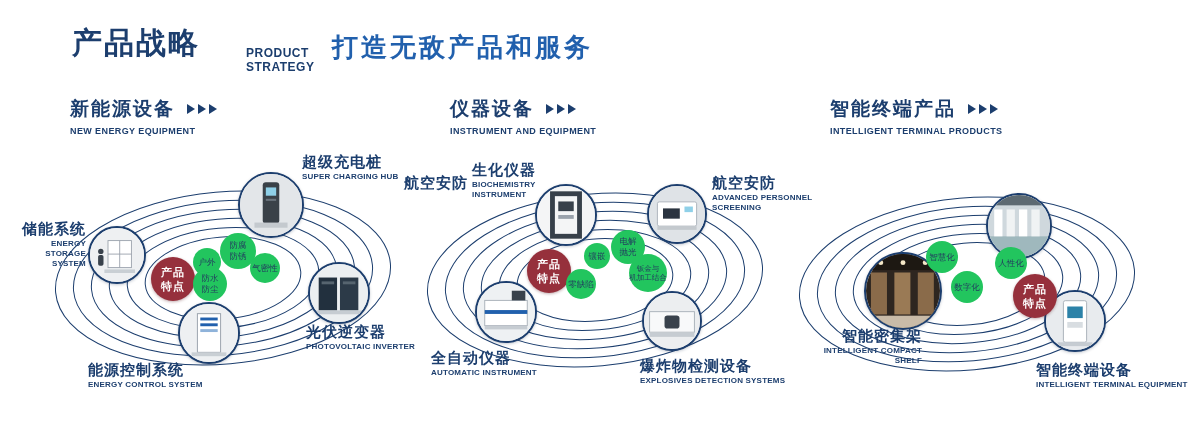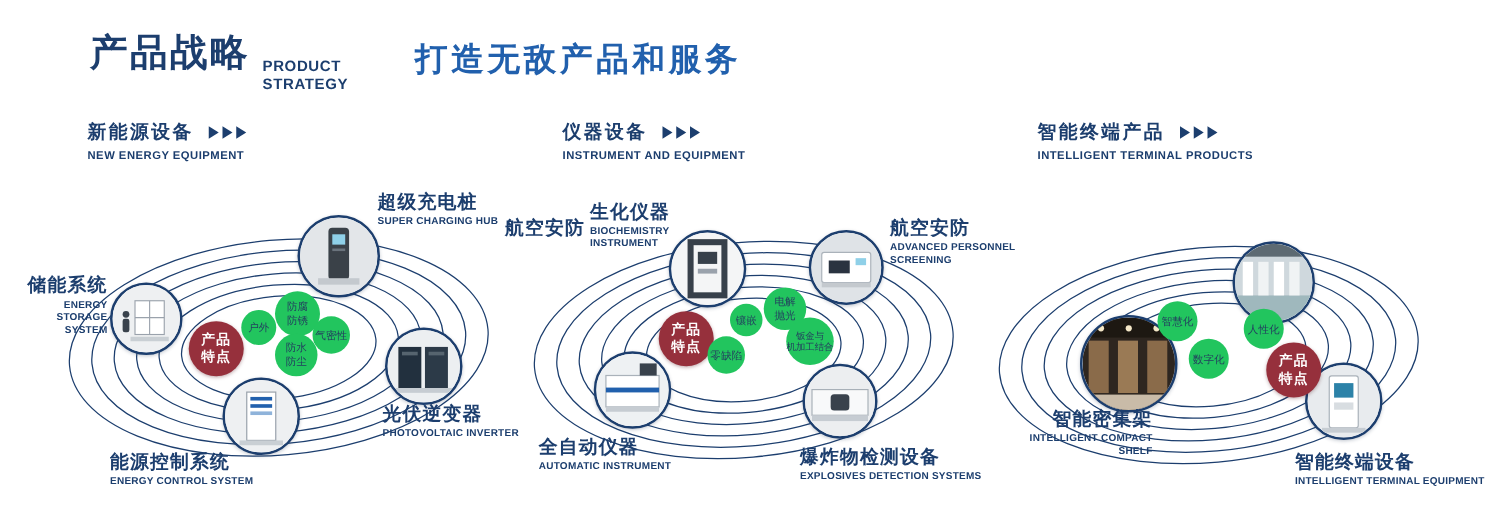--- a/index.html
+++ b/index.html
@@ -1,30 +1,30 @@
 <!DOCTYPE html>
 <html><head>
 <meta charset="utf-8">
 <style>
   * { margin:0; padding:0; box-sizing:border-box; }
   html,body { background:#ffffff; }
   body { font-family:"Liberation Sans","DejaVu Sans",sans-serif; }
   .canvas { position:relative; width:1200px; height:422px; background:#ffffff; overflow:hidden; }
-  .abs { position:absolute; }
+  .abs { position:absolute;gap:36px; }
 
   
   .header-block { display:flex; align-items:flex-start; }
   .main-title { font-size:30px; font-weight:bold; color:#1c3e6e; letter-spacing:2px; line-height:1; }
   .subtitle { display:inline-flex; flex-direction:column; font-size:12px; font-weight:bold; color:#1c3e6e; line-height:1.15; margin-left:10px; margin-top:19px; letter-spacing:0.5px; }
   .tagline { font-size:26px; font-weight:bold; color:#2160ad; letter-spacing:3px; line-height:1; }
 
   
   .section-head { color:#1c3e6e; }
   .sh-row { display:flex; align-items:center; }
-  .sh-title { font-size:15px; font-weight:bold; letter-spacing:2px; }
+  .sh-title { font-size:19px; font-weight:bold; letter-spacing:2px; }
   .tri-arrows { display:inline-flex; gap:3px; margin-left:12px; align-items:center; }
   .tri-arrows i { display:block; width:0; height:0; border-top:5px solid transparent; border-bottom:5px solid transparent; border-left:8px solid #1c3e6e; }
   .sh-sub { font-size:9px; font-weight:bold; letter-spacing:0.4px; margin-top:4px; }
 
   
   .orbits { position:absolute; overflow:visible; }
 
   
   .pcircle { position:absolute; border-radius:50%; border:2px solid #1c3e6e; overflow:hidden; background:#f0f2f4; box-shadow:0 1px 3px rgba(20,40,70,.25); }
   .pcircle svg { display:block; width:100%; height:100%; }
@@ -192,21 +192,21 @@
   <div class="bubble" style="left:193px; top:248px; width:28px; height:28px;">
     <span>户外</span>
   </div>
   <div class="bubble" style="left:220px; top:233px; width:36px; height:36px;">
     <span>防腐</span>
     <span>防锈</span>
   </div>
   <div class="bubble" style="left:250px; top:253px; width:30px; height:30px;">
     <span>气密性</span>
   </div>
-  <div class="bubble" style="left:220px; top:267px; width:34px; height:34px;">
+  <div class="bubble" style="left:193px; top:267px; width:34px; height:34px;">
     <span>防水</span>
     <span>防尘</span>
   </div>
 
   <div class="pcircle" style="left:535px; top:184px; width:62px; height:62px;">
     <svg viewBox="0 0 60 60">
       <rect width="60" height="60" fill="#f4f5f6"></rect>
       <rect x="16" y="8" width="28" height="44" fill="none" stroke="#37404a" stroke-width="5"></rect>
       <rect x="22" y="16" width="16" height="10" fill="#37404a"></rect>
       <rect x="22" y="30" width="16" height="4" fill="#9aa2ac"></rect>

